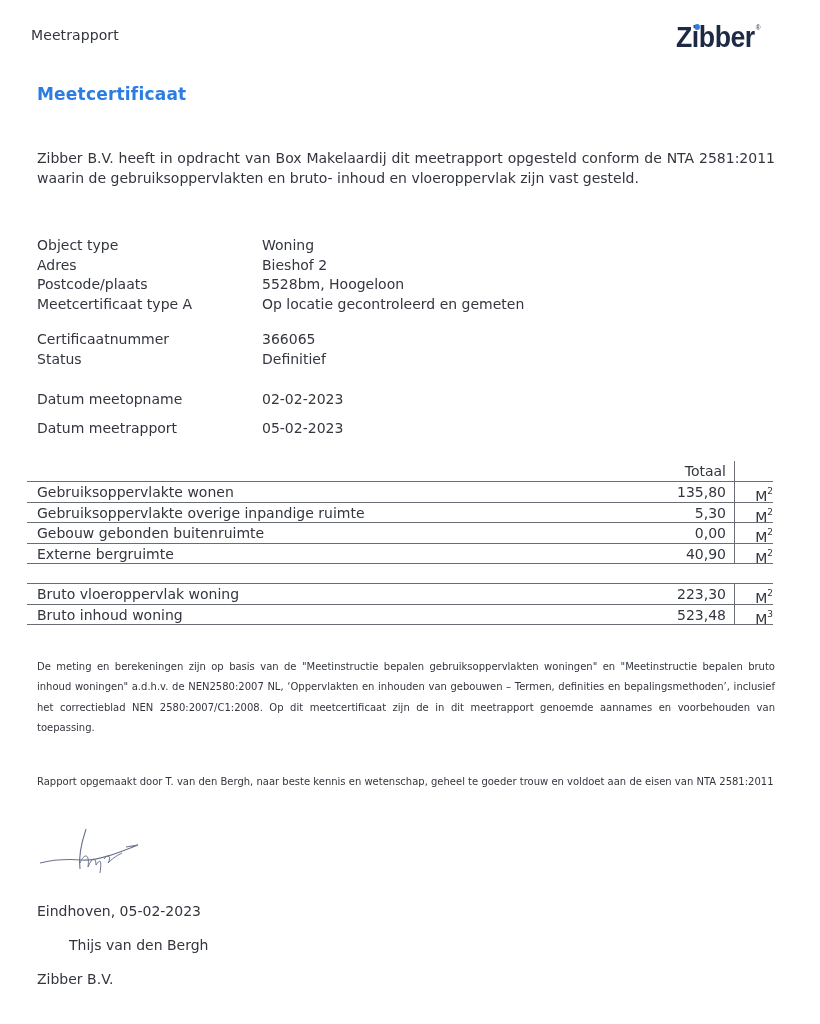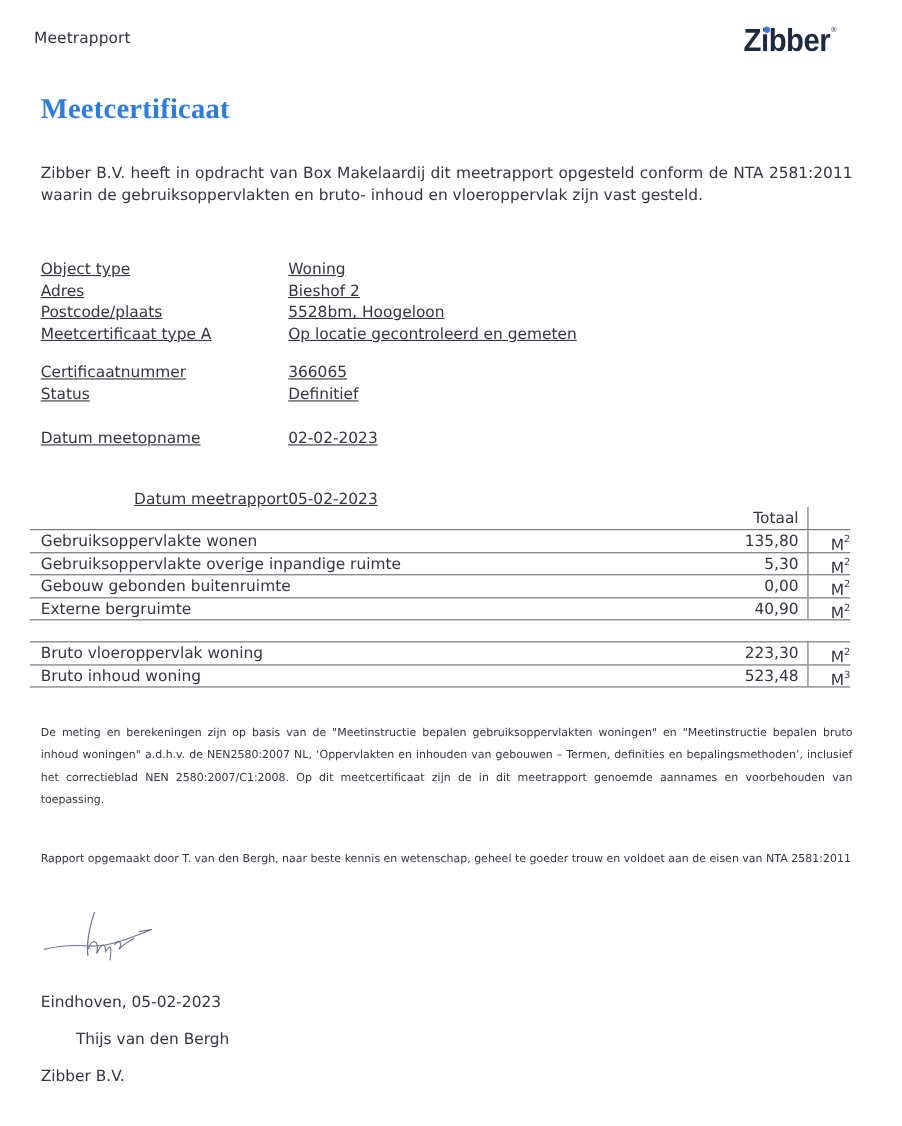--- a/index.html
+++ b/index.html
@@ -19,30 +19,29 @@
     transform: scaleX(0.92); transform-origin: left top;
   }
   .logo .dot-i { position: relative; }
   .logo .dot-i::before {
     content: ""; position: absolute; left: 3px; top: 3px;
     width: 6px; height: 6px; background: #2f7de1; border-radius: 50%;
   }
   .logo .reg { font-size: 7px; vertical-align: top; position: relative; top: 3px; margin-left: 1px; font-weight: 400; }
   .title {
     position: absolute; left: 37px; top: 84px;
-    font-size: 26px; font-weight: bold; color: #2c7de3;
+    font-size: 17px; font-weight: bold; color: #2c7de3;
     letter-spacing: 0.2px;
-    font-family: Liberation Serif, serif;
   }
   .intro {
     position: absolute; left: 37px; top: 148px; width: 738px;
     font-size: 14px; line-height: 20px; text-align: justify; color: #33363f;
   }
   .kv { position: absolute; left: 37px; font-size: 14px; color: #33363f; }
-  .kv .row { display: flex; height: 19.6px; line-height: 19.6px; text-decoration: underline; }
+  .kv .row { display: flex; height: 19.6px; line-height: 19.6px; }
   .kv .k { width: 225px; }
   .kv .v { }
   .table-wrap { position: absolute; left: 27px; top: 461px; width: 746px; font-size: 14px; color: #33363f; }
   .trow { display: flex; height: 20.5px; line-height: 20px; border-bottom: 1.5px solid #6a6d75; box-sizing: border-box; }
   .trow.head { border-bottom: 1.5px solid #6a6d75; height: 21px; }
   .trow .lbl { flex: 1; padding-left: 10px; }
   .trow .val { width: 160px; text-align: right; padding-right: 8px; border-right: 1.5px solid #6a6d75; box-sizing: border-box; }
   .trow .unit { width: 38px; padding-left: 7px; box-sizing: border-box; text-align: right; }
   .trow .unit sup { font-size: 9px; position: relative; top: -1px; }
   .trow.head .val { border-right: 1.5px solid #6a6d75; text-align: right; }
@@ -95,21 +94,21 @@
     </div>
 </div>
 
 <div class="kv" style="top:390px;">
   <div class="row">
       <span class="k">Datum meetopname</span>
       <span class="v">02-02-2023</span>
     </div>
 </div>
 
-<div class="kv" style="top:445px;text-align:right;">
+<div class="kv" style="top:419px;">
   <div class="row">
       <span class="k">Datum meetrapport</span>
       <span class="v">05-02-2023</span>
     </div>
 </div>
 
 <div class="table-wrap">
   <div class="trow head">
     <span class="lbl"></span>
     <span class="val">Totaal</span>

